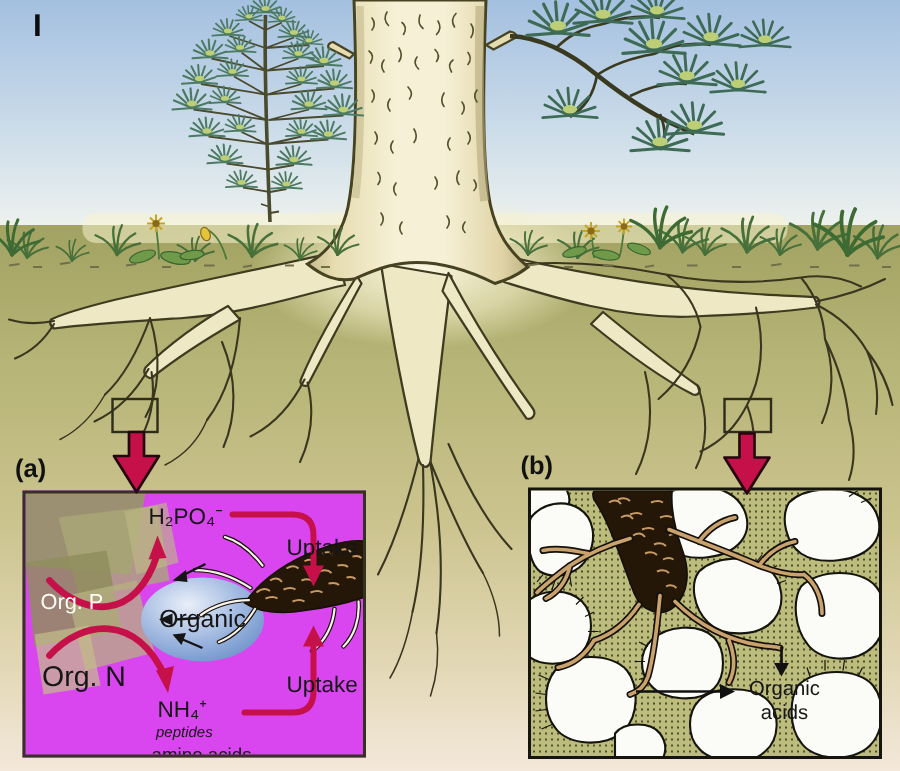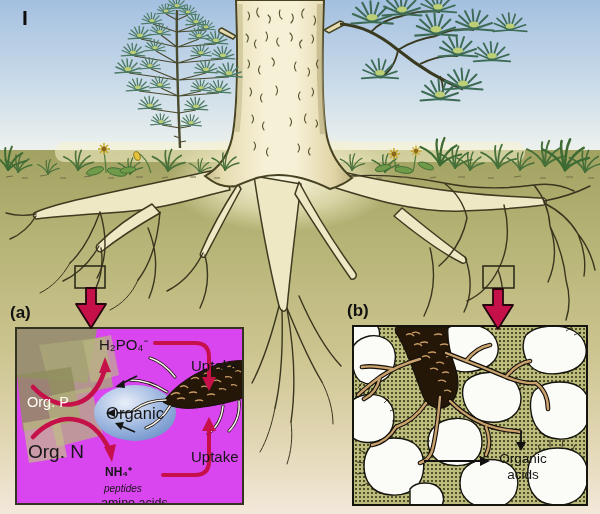--- a/index.html
+++ b/index.html
@@ -20,21 +20,21 @@
            border:2px solid #15150d;background-color:#bcbc7c;
            background-image:radial-gradient(circle,#50502a 0.8px,rgba(0,0,0,0) 1px);
            background-size:4px 4px;}
   .panel svg{position:absolute;left:0;top:0;}
   .ptxt{position:absolute;white-space:nowrap;color:#161616;line-height:1;}
   .t-h2po4{left:82px;top:8px;font-size:15px;}
   .t-uptake-top{left:174px;top:29px;font-size:15px;}
   .t-orgp{left:10px;top:38px;font-size:14.5px;color:#fdfdf6;margin-top:28px;}
   .t-enzyme{left:76px;top:76px;width:84px;text-align:center;font-size:16.5px;}
   .t-orgn{left:11px;top:113px;font-size:19px;}
-  .t-nh4{left:88px;top:137px;font-size:12px;font-weight:bold;}
+  .t-nh4{left:88px;top:137px;font-size:15px;}
   .t-peptides{left:87px;top:155px;font-size:10px;font-style:italic;}
   .t-amino{left:84px;top:168px;font-size:12.5px;}
   .t-uptake-bot{left:174px;top:120px;font-size:15px;}
   .t-orgacid{left:138px;top:124px;width:62px;text-align:center;
              font-size:13.5px;line-height:1.15;white-space:normal;}
 </style>
 </head>
 <body>
 
 <div class="stage">

